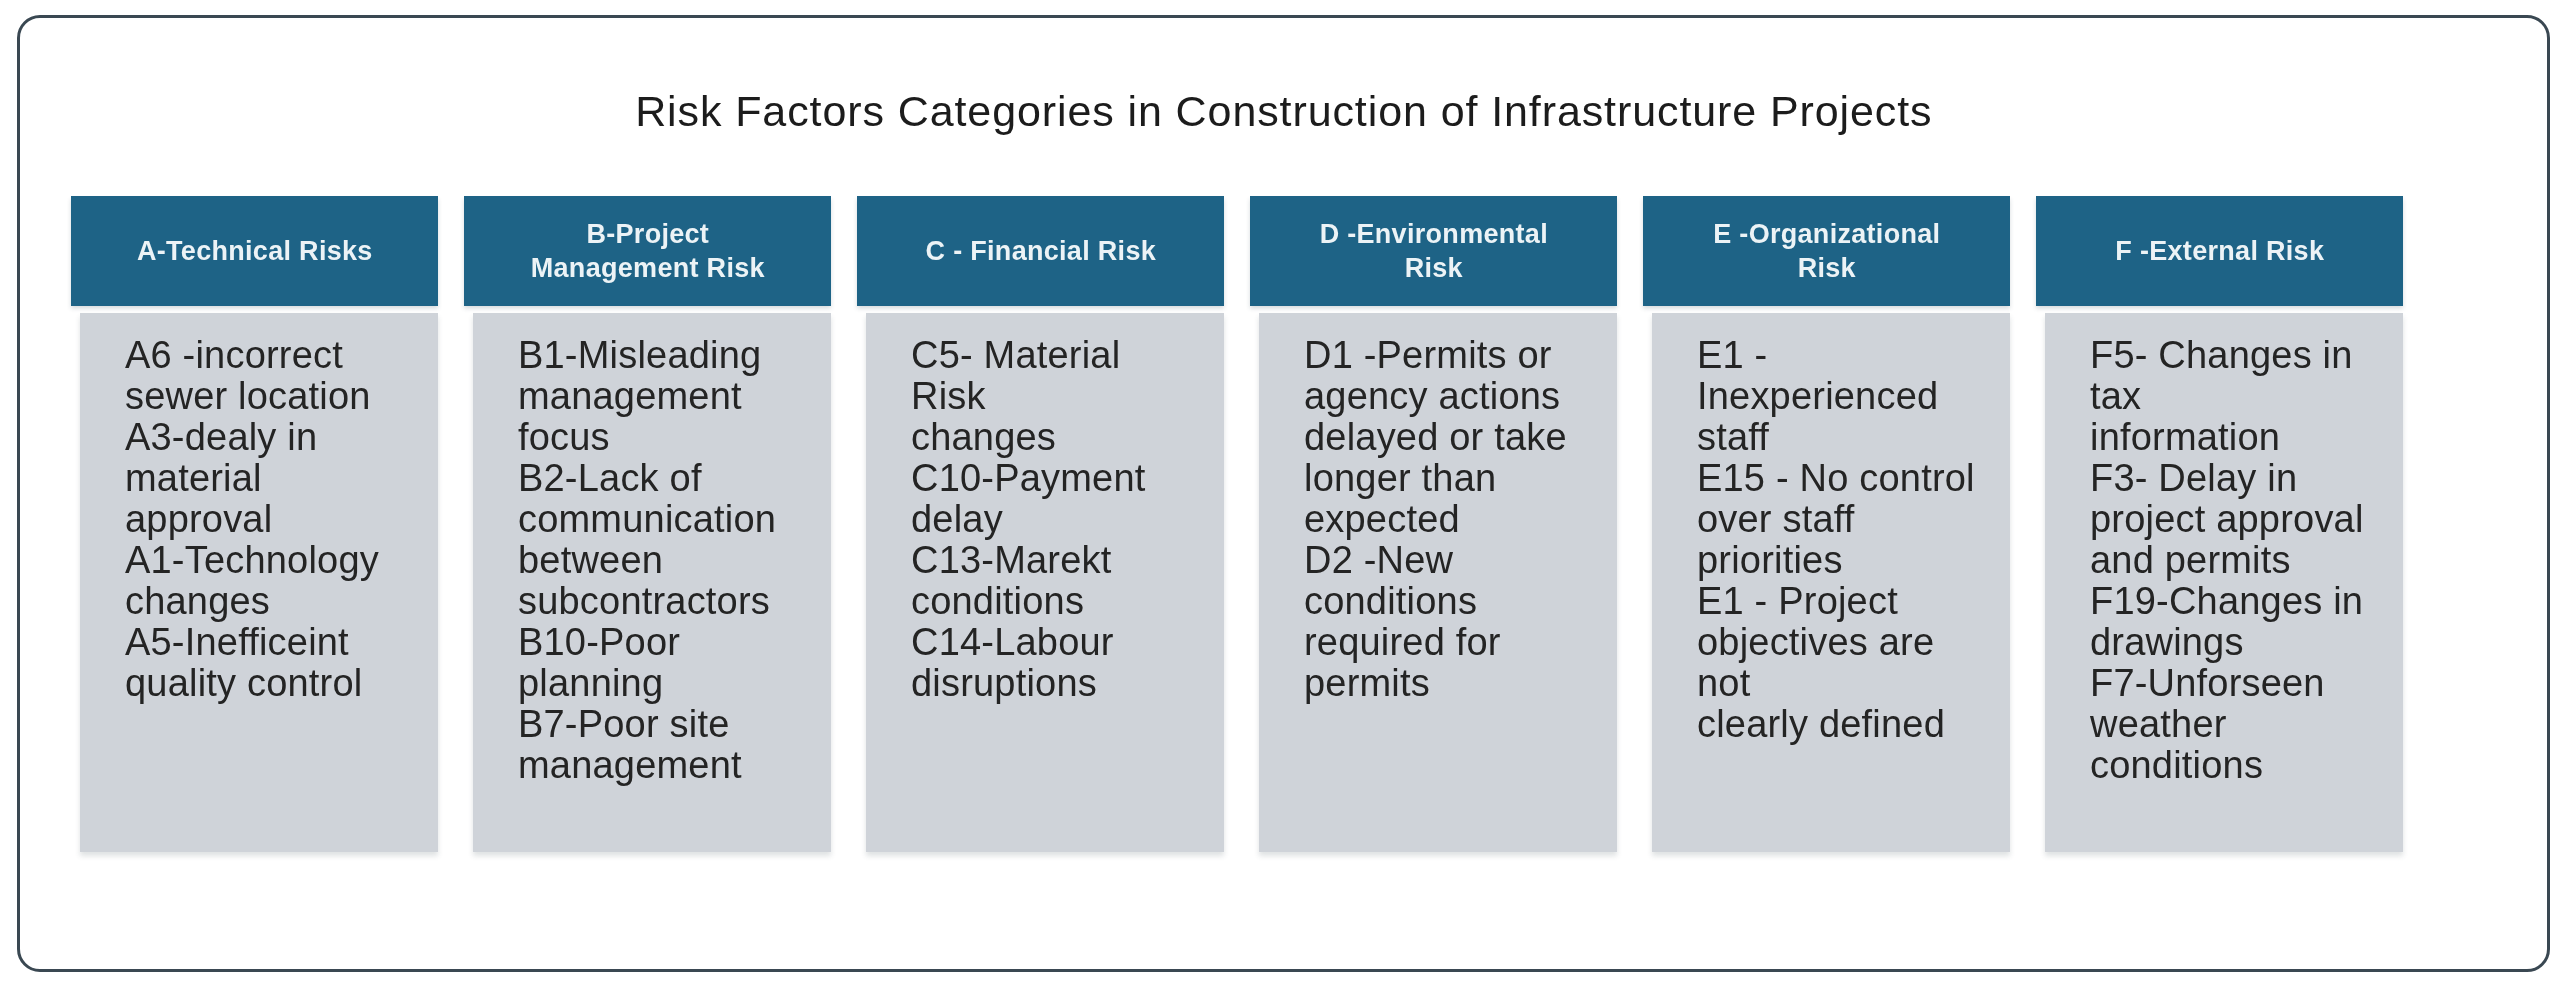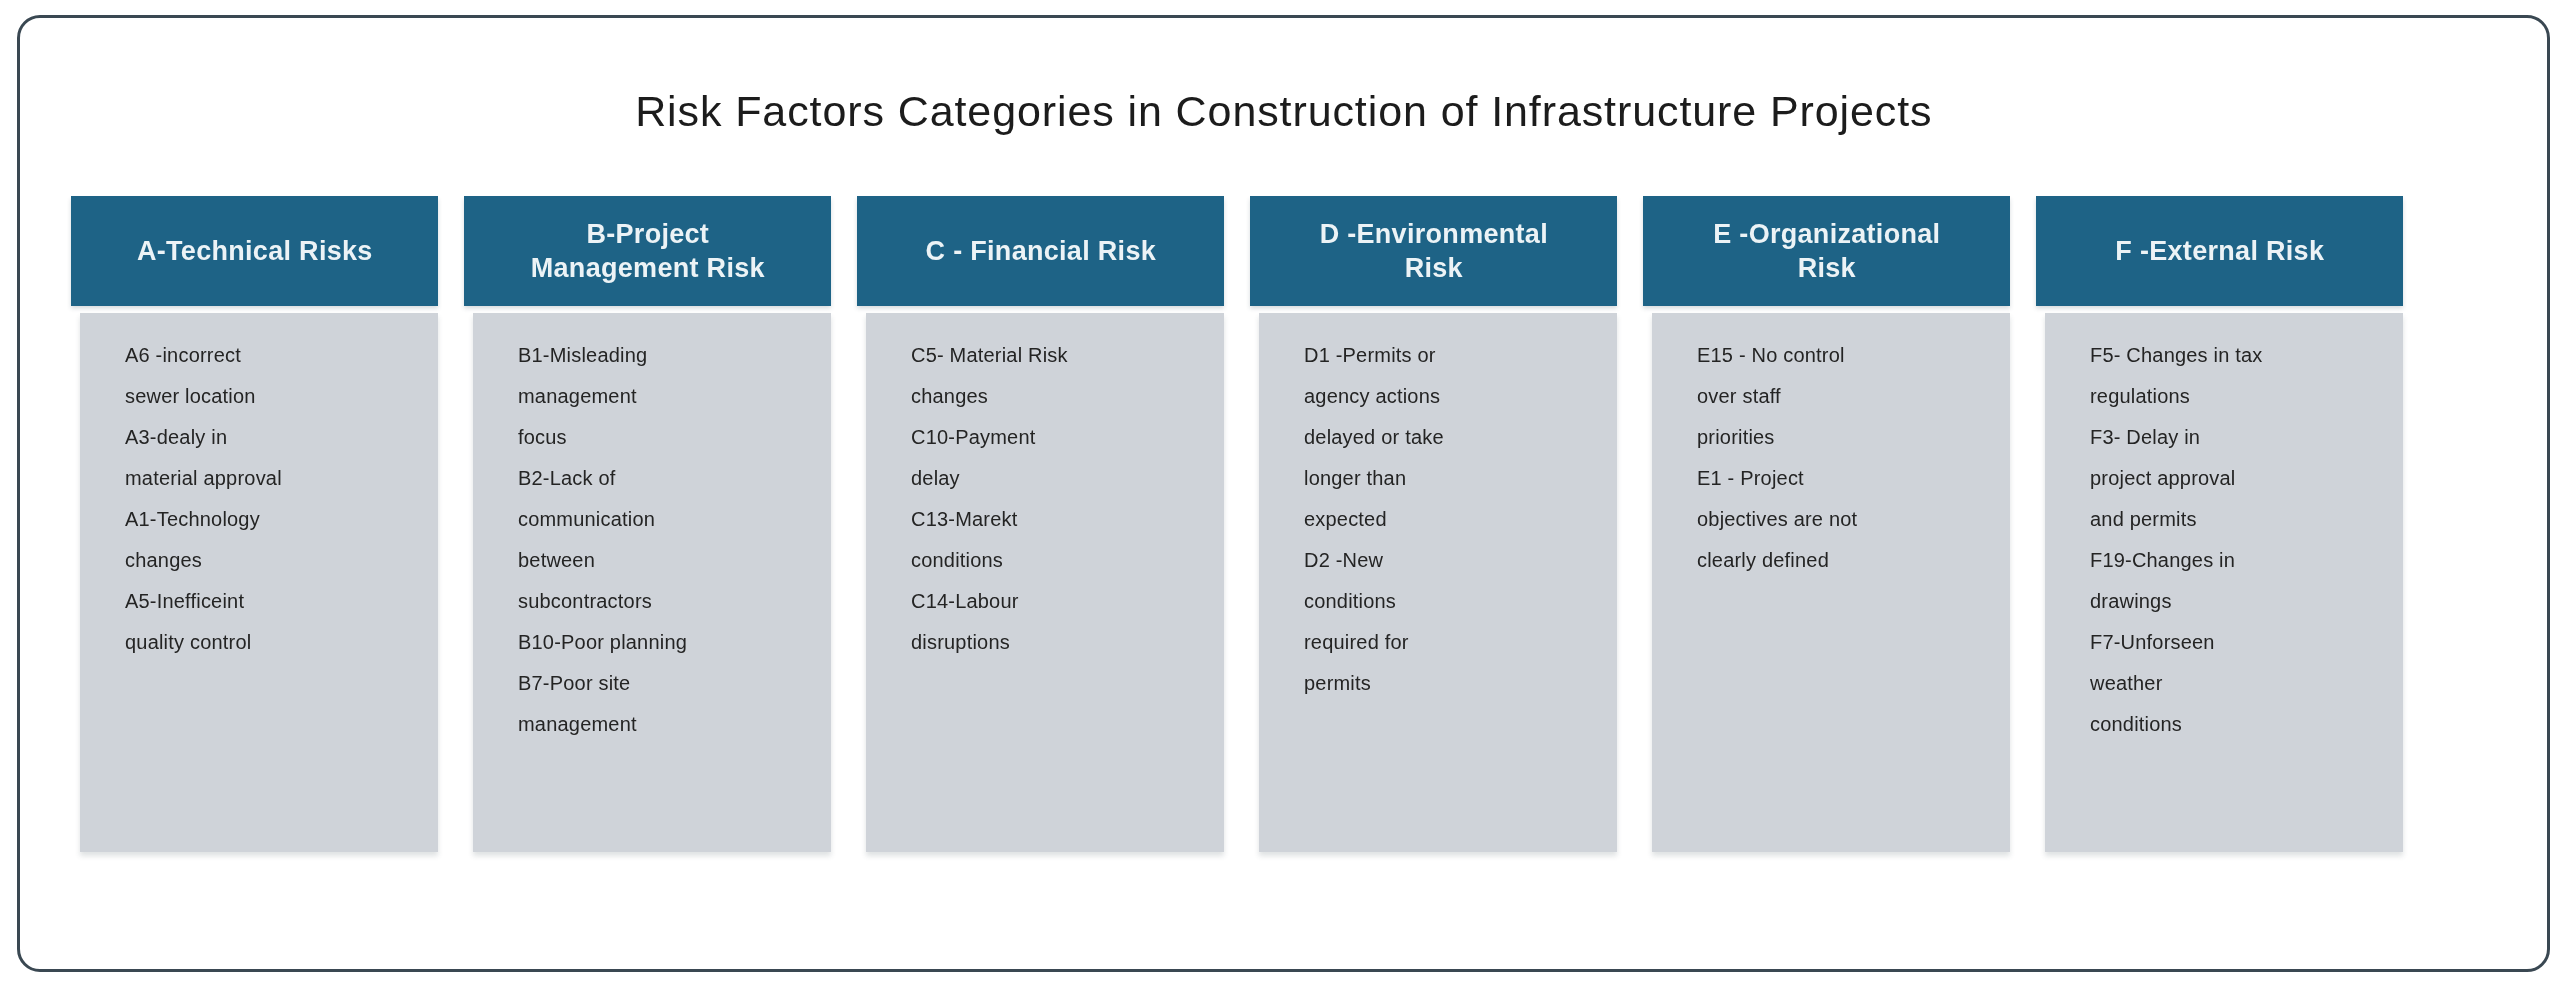--- a/index.html
+++ b/index.html
@@ -67,21 +67,21 @@
   .colbody {
     margin-top: 7px;
     margin-left: 8.7px;
     height: 539px;
     background: var(--body-bg, #cfd3d9);
     box-sizing: border-box;
     padding: 22.5px 29px 0 45px;
     box-shadow: 0 3.5px 5.2px rgba(40,60,70,0.15);
   }
   .item {
-    font-size: 20px;
+    font-size: 38px;
     line-height: 41px;
     letter-spacing: 0.2px;
     color: var(--body-text, #242424);
     white-space: pre-line;
   }
 </style>
 </head>
 <body>
 
 <div class="page">
@@ -148,34 +148,36 @@
 conditions
 required for
 permits</div>
         </div>
       </div>
 
       <div class="col">
         <div class="head">E -Organizational
 Risk</div>
         <div class="colbody">
+          <div class="item">E1 -Inexperienced
+staff</div>
           <div class="item">E15 - No control
 over staff
 priorities</div>
           <div class="item">E1 - Project
 objectives are not
 clearly defined</div>
         </div>
       </div>
 
       <div class="col">
         <div class="head">F -External Risk</div>
         <div class="colbody">
           <div class="item">F5- Changes in tax
-regulations</div>
+information</div>
           <div class="item">F3- Delay in
 project approval
 and permits</div>
           <div class="item">F19-Changes in
 drawings</div>
           <div class="item">F7-Unforseen
 weather
 conditions</div>
         </div>
       </div>

